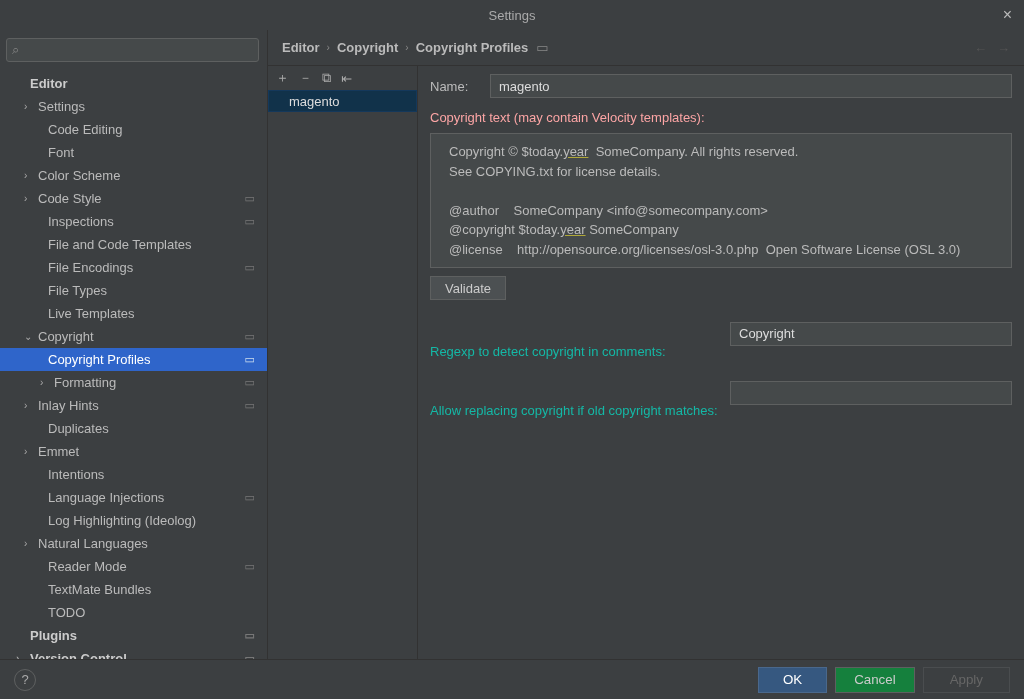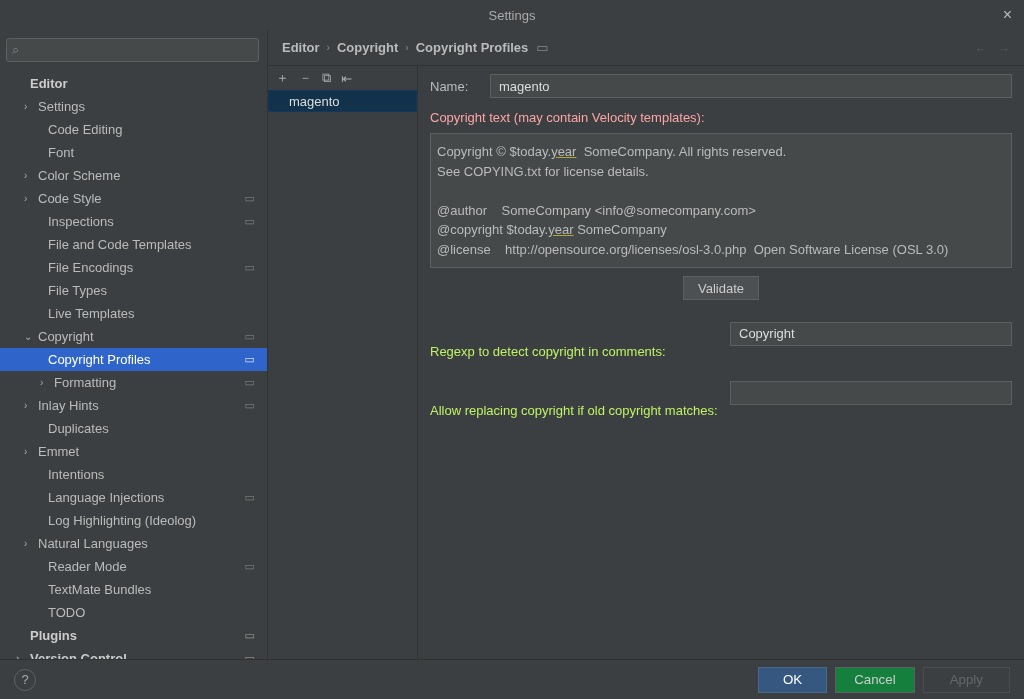--- a/index.html
+++ b/index.html
@@ -32,26 +32,26 @@
 .toolbar { height: 24px; display: flex; align-items: center; gap: 10px; padding: 0 8px; color: #aaa; }
 .toolbar span { cursor: pointer; font-size: 13px; }
 .profile-items { flex: 1; }
 .profile-item { height: 22px; display: flex; align-items: center; padding-left: 20px; background: #0d293e; color: #ddd; border: 1px solid #2f65ca22; }
 .profile-item.sel { background: #11324a; }
 .form-area { flex: 1; padding: 8px 12px; display: flex; flex-direction: column; gap: 8px; overflow: auto; }
 .form-row { display: flex; align-items: center; gap: 16px; }
 .form-label { color: #bbb; min-width: 44px; }
 .form-input { flex: 1; height: 24px; background: #45494a; border: 1px solid #5e6060; padding: 0 8px; color: #ddd; font-size: 13px; outline: none; }
 .copyright-label { color: #fca5a5; margin-top: 4px; }
-.copyright-text { background: #45494a; border: 1px solid #5e6060; padding: 8px 6px; font-size: 13px; line-height: 1.5; color: #bbb; white-space: pre-wrap; min-height: 120px; }
+.copyright-text { background: #45494a; border: 1px solid #5e6060; padding: 8px 18px; font-size: 13px; line-height: 1.5; color: #bbb; white-space: pre-wrap; min-height: 120px; }
 .copyright-text .warn { text-decoration: underline; text-decoration-style: solid; text-decoration-color: #b0a838; }
-.validate-row { display: flex; justify-content: center; }
+.validate-row { display: flex; justify-content: flex-start; }
 .btn { background: #4c5052; border: 1px solid #5e6060; color: #ccc; height: 24px; padding: 0 14px; cursor: pointer; font-size: 13px; }
 .field-row { display: flex; align-items: center; }
-.field-label { width: 300px; color: #bef264; margin-top: 36px; }
+.field-label { width: 300px; color: #14b8a6; margin-top: 36px; }
 .field-input { flex: 1; height: 24px; background: #45494a; border: 1px solid #5e6060; padding: 0 8px; color: #ddd; font-size: 13px; outline: none; }
 .footer { height: 40px; border-top: 1px solid #323232; display: flex; align-items: center; padding: 0 14px; gap: 8px; justify-content: flex-end; background: #3c3f41; position: relative; }
 .help-btn { position: absolute; left: 14px; width: 22px; height: 22px; border-radius: 50%; border: 1px solid #5e6060; display: flex; align-items: center; justify-content: center; color: #aaa; cursor: pointer; }
 .btn-ok { background: #365880; border: 1px solid #4a688c; color: #fff; height: 26px; padding: 0 24px; cursor: pointer; }
 .btn-secondary { background: #15803d; border: 1px solid #5e6060; color: #ccc; height: 26px; padding: 0 18px; cursor: pointer; }
 .btn-disabled { background: #3c3f41; border: 1px solid #4a4d4f; color: #666; height: 26px; padding: 0 26px; cursor: not-allowed; }
 </style>
 </head>
 <body>
 

